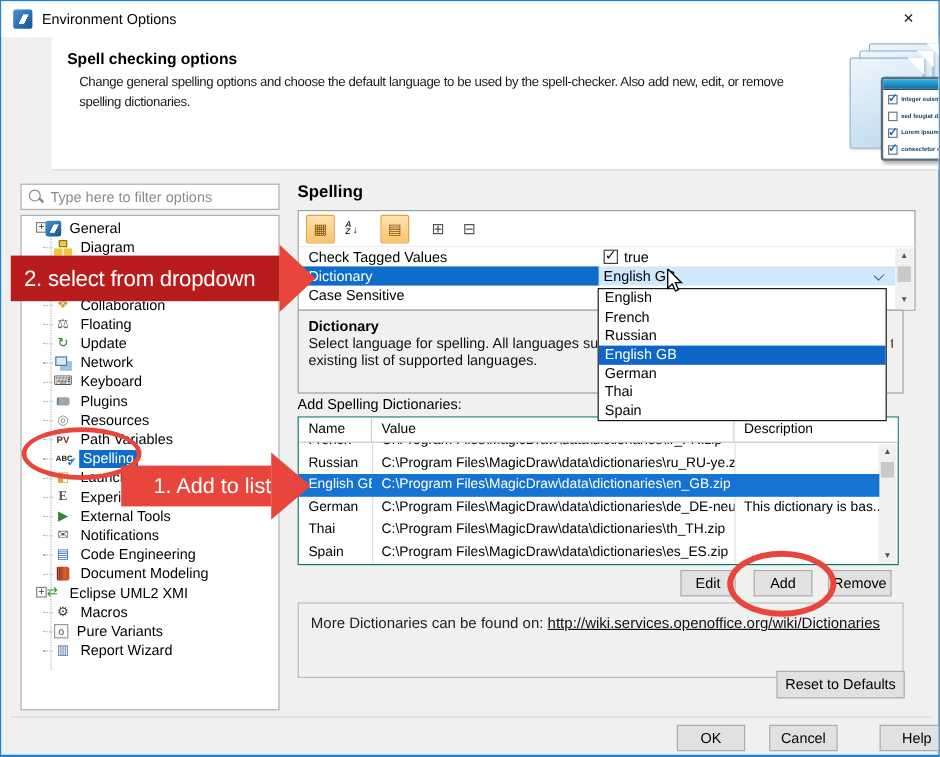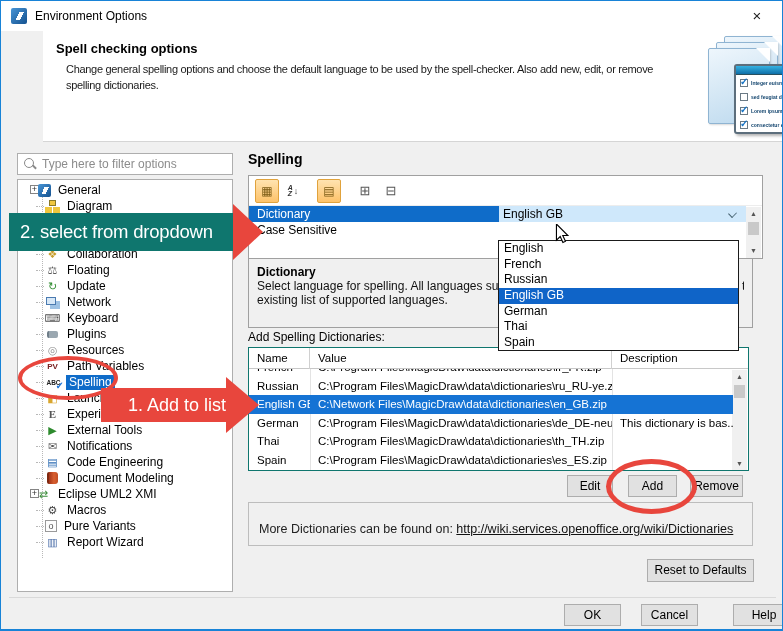--- a/index.html
+++ b/index.html
@@ -129,28 +129,28 @@
   .btn{position:absolute;height:22px;background:#e1e1e1;border:1px solid #adadad;font-size:12px;font-family:"Liberation Sans",sans-serif;color:#000;text-align:center;line-height:20px;}
   #btn-edit{left:566px;top:474px;width:46px;}
   #btn-add{left:627px;top:474px;width:49px;}
   #btn-remove{left:689px;top:474px;width:53px;}
   #btn-reset{left:646px;top:558px;width:107px;height:23px;line-height:21px;}
   #btn-ok{left:563px;top:603px;width:57px;}
   #btn-cancel{left:640px;top:603px;width:57px;}
   #btn-help{left:732px;top:603px;width:62px;}
 
   
-  #link-box{position:absolute;left:247px;top:501px;width:505px;height:44px;border:1px solid #bdbdbd;padding:19px 0 0 10px;font-size:12.5px;color:#222;white-space:nowrap;}
+  #link-box{position:absolute;left:247px;top:501px;width:505px;height:63px;border:1px solid #bdbdbd;padding:9px 0 0 10px;font-size:12.5px;color:#222;white-space:nowrap;}
   #link-url{text-decoration:underline;color:#111;}
 
   #footer-divider{position:absolute;left:8px;top:596px;width:767px;height:1px;background:#d9d9d9;}
 
   
   .red{z-index:60;}
-  #banner2{position:absolute;left:8px;top:212px;width:224px;height:38px;background:#0f766e;color:#fff;font-size:18.5px;letter-spacing:-0.2px;line-height:38px;padding-left:11px;white-space:nowrap;}
+  #banner2{position:absolute;left:8px;top:212px;width:224px;height:38px;background:#b91c1c;color:#fff;font-size:18.5px;letter-spacing:-0.2px;line-height:38px;padding-left:11px;white-space:nowrap;}
   #banner2-head{position:absolute;left:232px;top:203px;width:0;height:0;border-top:28px solid transparent;border-bottom:28px solid transparent;border-left:30px solid #e8463d;}
   #arrow1{position:absolute;left:100px;top:387px;width:125px;height:34px;background:#e8463d;color:#fff;font-size:18px;line-height:34px;padding-left:12px;white-space:nowrap;text-align:right;}
   #arrow1-head{position:absolute;left:225px;top:376px;width:0;height:0;border-top:28px solid transparent;border-bottom:28px solid transparent;border-left:33px solid #e8463d;}
   #ellipse-spelling{position:absolute;left:17px;top:355px;width:100px;height:44px;border:4px solid #e8463d;border-radius:50%;}
   #ellipse-add{position:absolute;left:605px;top:458px;width:91px;height:55px;border:5px solid #e8463d;border-radius:50%;}
 </style>
 </head>
 <body>
 
 <div id="dialog">
@@ -330,20 +330,27 @@
           <span class="tb-desc">▤</span>
         </span>
       <span class="tb-gap"></span>
       <span class="tb-btn">
           <span style="font-size:13px;color:#555;">⊞</span>
         </span>
       <span class="tb-btn">
           <span style="font-size:13px;color:#555;">⊟</span>
         </span>
     </div>
+    <div class="prop-row">
+      <span class="prop-name">Check Tagged Values</span>
+      <span class="prop-val">
+        <span class="cbx"></span>
+        <span>true</span>
+      </span>
+    </div>
     <div class="prop-row sel">
       <span class="prop-name">Dictionary</span>
       <span class="prop-val" style="padding-left:0;">
         <span class="combo">
           <span>English GB</span>
           <span class="combo-chevron"></span>
         </span>
       </span>
     </div>
     <div class="prop-row">
@@ -379,21 +386,21 @@
           <span class="tc tc-value">C:\Program Files\MagicDraw\data\dictionaries\fr_FR.zip</span>
           <span class="tc tc-desc"></span>
         </div>
         <div class="t-row">
           <span class="tc tc-name">Russian</span>
           <span class="tc tc-value">C:\Program Files\MagicDraw\data\dictionaries\ru_RU-ye.zip</span>
           <span class="tc tc-desc"></span>
         </div>
         <div class="t-row sel">
           <span class="tc tc-name">English GB</span>
-          <span class="tc tc-value">C:\Network Files\MagicDraw\data\dictionaries\en_GB.zip</span>
+          <span class="tc tc-value">C:\Program Files\MagicDraw\data\dictionaries\en_GB.zip</span>
           <span class="tc tc-desc"></span>
         </div>
         <div class="t-row">
           <span class="tc tc-name">German</span>
           <span class="tc tc-value">C:\Program Files\MagicDraw\data\dictionaries\de_DE-neu.zip</span>
           <span class="tc tc-desc">This dictionary is bas...</span>
         </div>
         <div class="t-row">
           <span class="tc tc-name">Thai</span>
           <span class="tc tc-value">C:\Program Files\MagicDraw\data\dictionaries\th_TH.zip</span>

